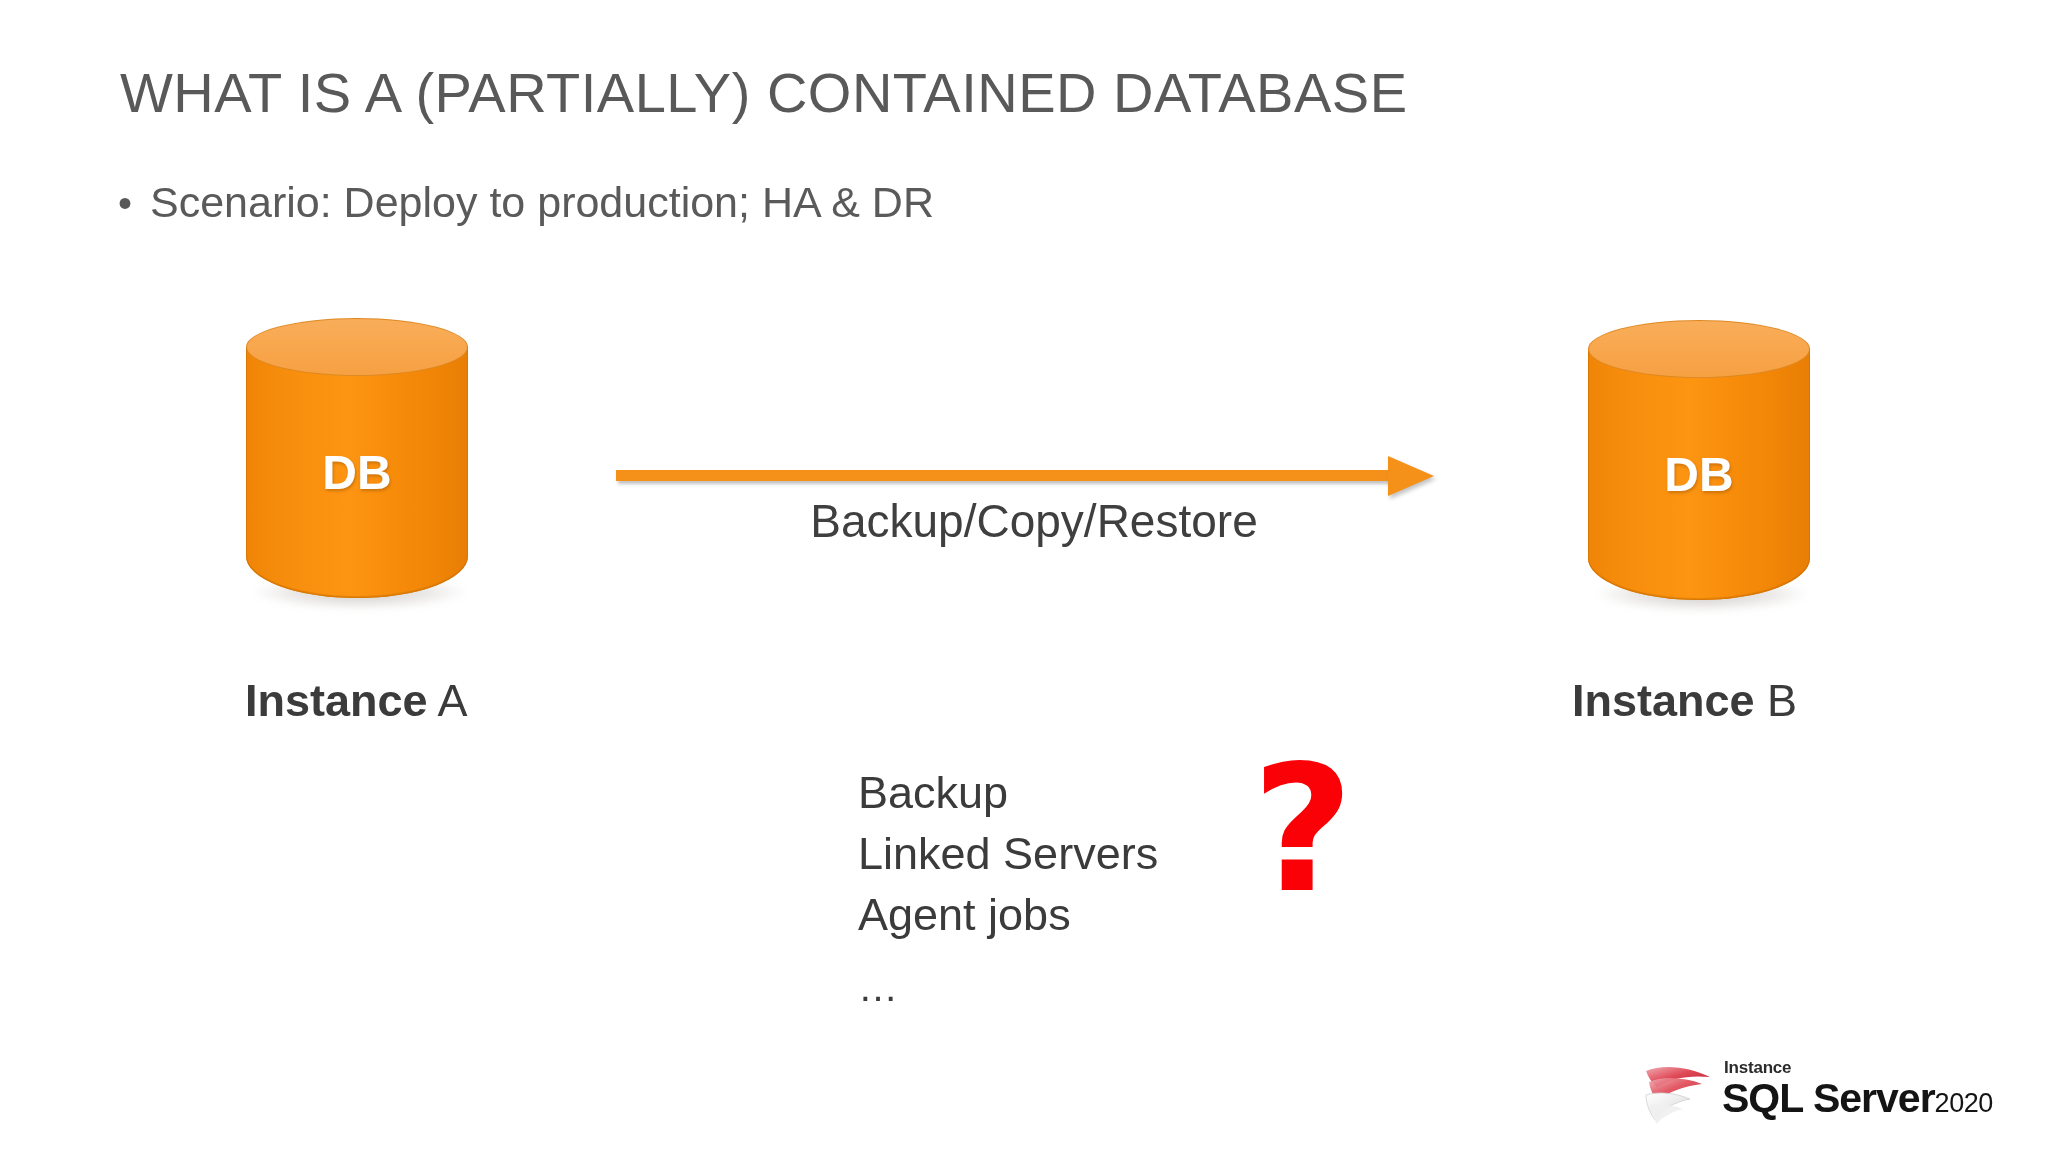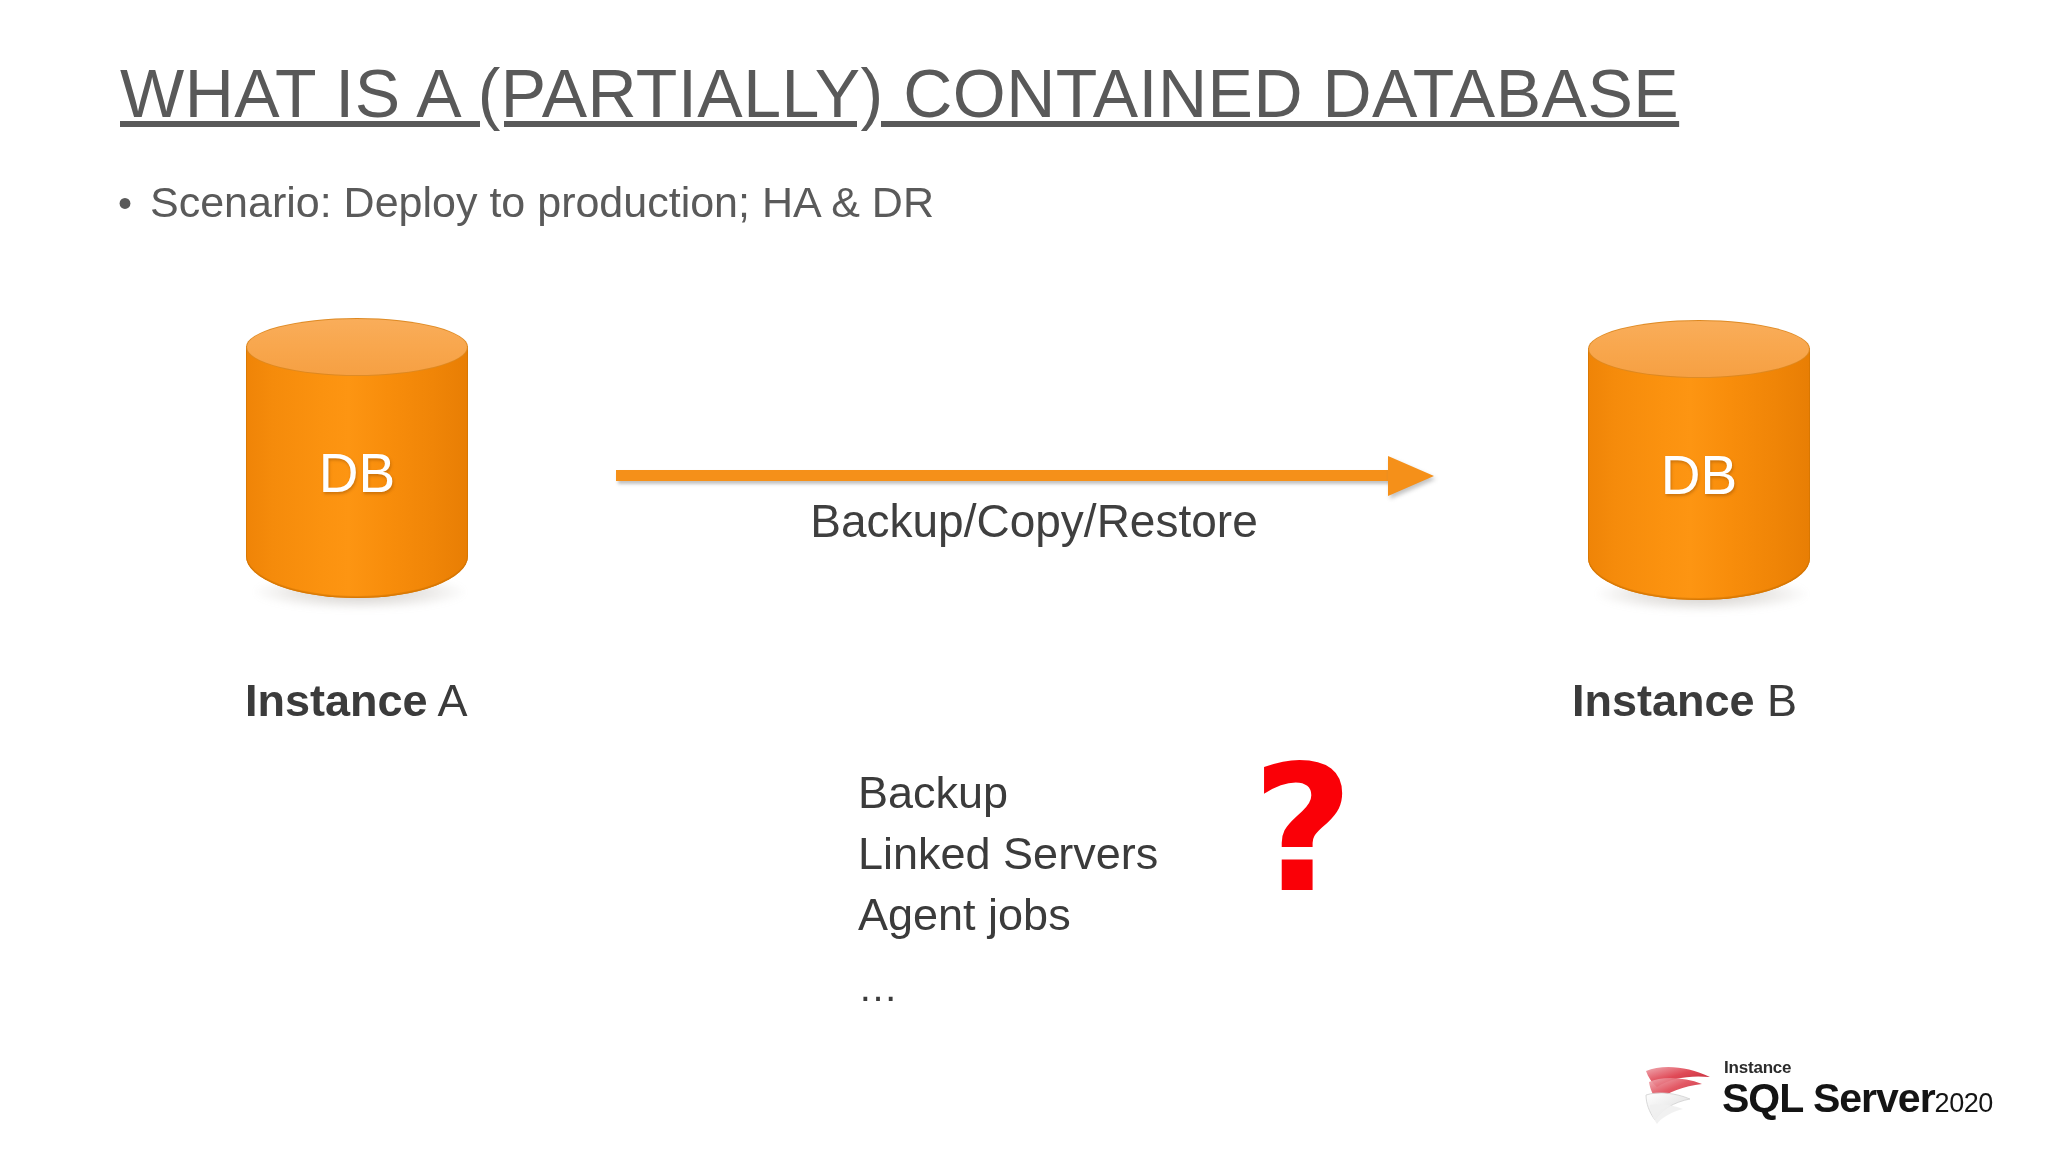--- a/index.html
+++ b/index.html
@@ -21,27 +21,26 @@
     inset: 0;
     background: #ffffff;
   }
 
   
   .slide-title {
     position: absolute;
     left: 120px;
     top: 56px;
     width: 1800px;
-    font-size: 68px;
+    font-size: 56px;
     line-height: 74px;
     letter-spacing: 0.5px;
     color: #595959;
     font-weight: 400;
     white-space: nowrap;
-    text-decoration: underline;
   }
 
   
   .bullet-row {
     position: absolute;
     left: 118px;
     top: 172px;
     display: flex;
     align-items: baseline;
     color: #595959;
@@ -124,24 +123,24 @@
     border: 1.5px solid rgba(214,128,20,0.75);
     box-sizing: border-box;
   }
 
   .cyl-label {
     position: absolute;
     left: 0;
     top: 130px;
     width: 222px;
     text-align: center;
-    font-size: 55px;
+    font-size: 48px;
     line-height: 50px;
     color: #ffffff;
-    font-weight: 400;
+    font-weight: 700;
     text-shadow: 1px 2px 3px rgba(120,60,0,0.35);
   }
 
   
   .arrow {
     position: absolute;
     left: 616px;
     top: 455px;
     width: 836px;
     height: 44px;

